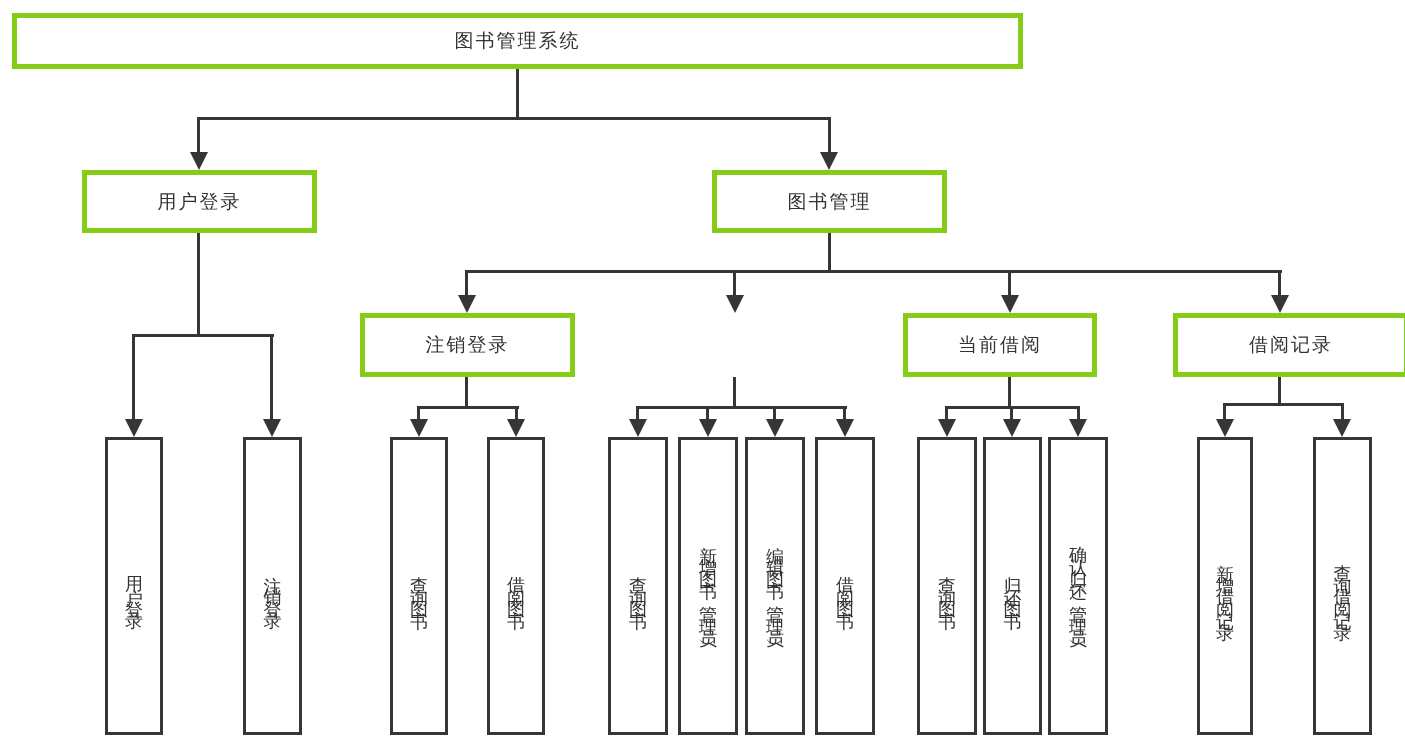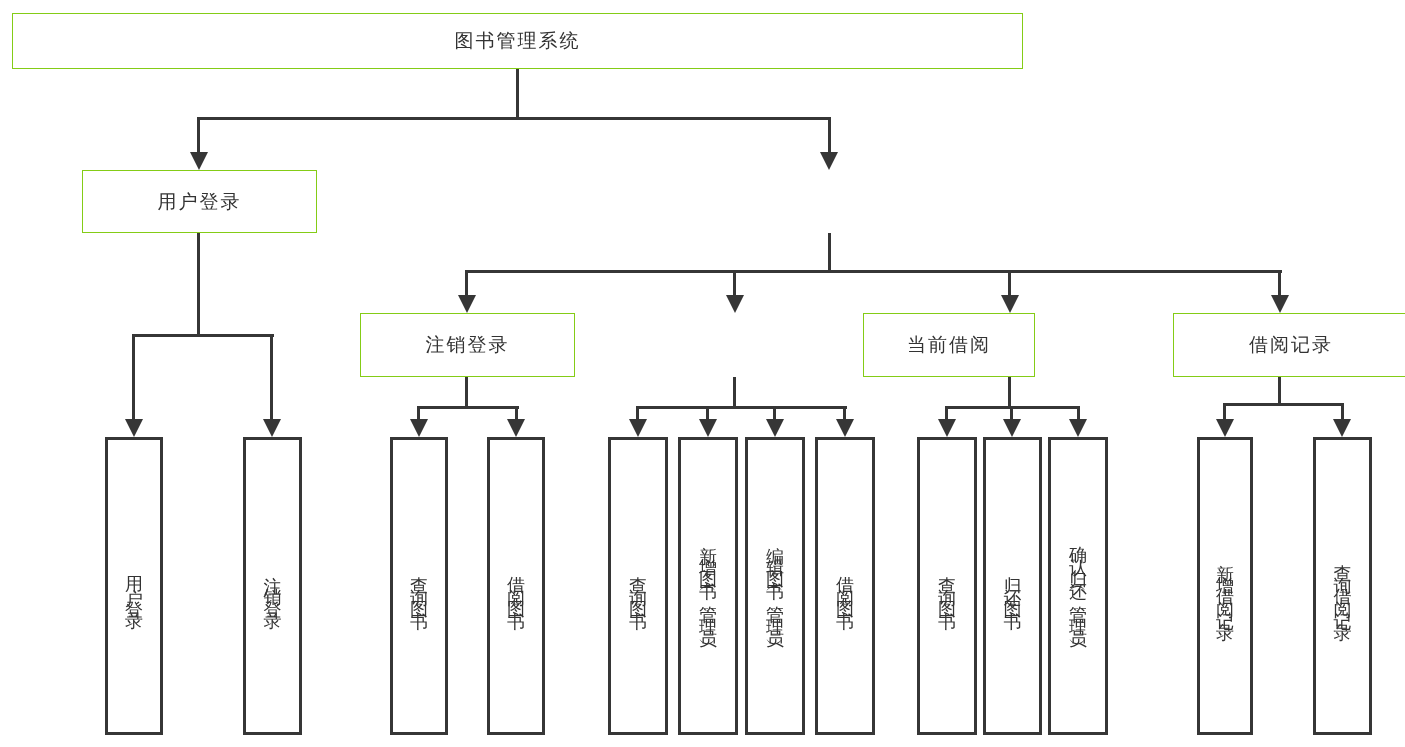--- a/index.html
+++ b/index.html
@@ -8,21 +8,21 @@
     width: 1405px;
     height: 747px;
     background: #ffffff;
     font-family: "Liberation Sans", "DejaVu Sans", sans-serif;
     overflow: hidden;
   }
   .node {
     position: absolute;
     box-sizing: border-box;
     background: #ffffff;
-    border: 1px solid #84cc16;
+    border: 5px solid #84cc16;
     display: flex;
     align-items: center;
     justify-content: center;
     font-size: 19px;
     color: #333333;
     letter-spacing: 2px;
     white-space: nowrap;
   }
   .vnode {
     position: absolute;
@@ -68,41 +68,42 @@
   <div class="node" style="left:12px; top:13px; width:1011px; height:56px;">图书管理系统</div>
 
   <div class="ln" style="left:516px; top:69px; width:3px; height:50px;"></div>
   <div class="ln" style="left:197px; top:117px; width:634px; height:3px;"></div>
   <div class="ln" style="left:197px; top:117px; width:3px; height:37px;"></div>
   <div class="ln" style="left:828px; top:117px; width:3px; height:37px;"></div>
   <div class="ar" style="left:190px; top:152px;"></div>
   <div class="ar" style="left:820px; top:152px;"></div>
 
   <div class="node" style="left:82px; top:170px; width:235px; height:63px;">用户登录</div>
+  <div class="node" style="left:712px; top:170px; width:235px; height:63px;">图书管理</div>
 
   <div class="ln" style="left:197px; top:233px; width:3px; height:104px;"></div>
   <div class="ln" style="left:132px; top:334px; width:142px; height:3px;"></div>
   <div class="ln" style="left:132px; top:334px; width:3px; height:88px;"></div>
   <div class="ln" style="left:270px; top:334px; width:3px; height:88px;"></div>
   <div class="ar" style="left:125px; top:419px;"></div>
   <div class="ar" style="left:263px; top:419px;"></div>
 
   <div class="ln" style="left:828px; top:233px; width:3px; height:40px;"></div>
   <div class="ln" style="left:465px; top:270px; width:817px; height:3px;"></div>
   <div class="ln" style="left:465px; top:270px; width:3px; height:28px;"></div>
   <div class="ln" style="left:733px; top:270px; width:3px; height:28px;"></div>
   <div class="ln" style="left:1008px; top:270px; width:3px; height:28px;"></div>
   <div class="ln" style="left:1278px; top:270px; width:3px; height:28px;"></div>
   <div class="ar" style="left:458px; top:295px;"></div>
   <div class="ar" style="left:726px; top:295px;"></div>
   <div class="ar" style="left:1001px; top:295px;"></div>
   <div class="ar" style="left:1271px; top:295px;"></div>
 
   <div class="node" style="left:360px; top:313px; width:215px; height:64px;">注销登录</div>
-  <div class="node" style="left:863px; top:313px; width:172px; height:64px;">当前借阅</div>
+  <div class="node" style="left:903px; top:313px; width:194px; height:64px;">当前借阅</div>
   <div class="node" style="left:1173px; top:313px; width:236px; height:64px;text-align:right;">借阅记录</div>
 
   <div class="ln" style="left:465px; top:377px; width:3px; height:32px;"></div>
   <div class="ln" style="left:417px; top:406px; width:102px; height:3px;"></div>
   <div class="ln" style="left:417px; top:406px; width:3px; height:15px;"></div>
   <div class="ln" style="left:515px; top:406px; width:3px; height:15px;"></div>
   <div class="ar" style="left:410px; top:419px;"></div>
   <div class="ar" style="left:507px; top:419px;"></div>
 
   <div class="ln" style="left:733px; top:377px; width:3px; height:32px;"></div>

